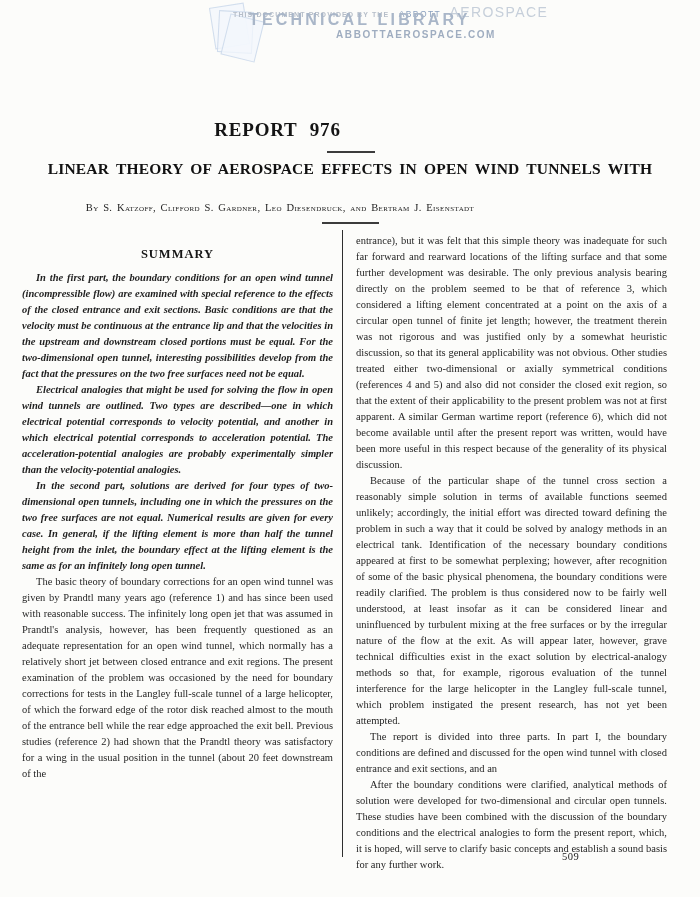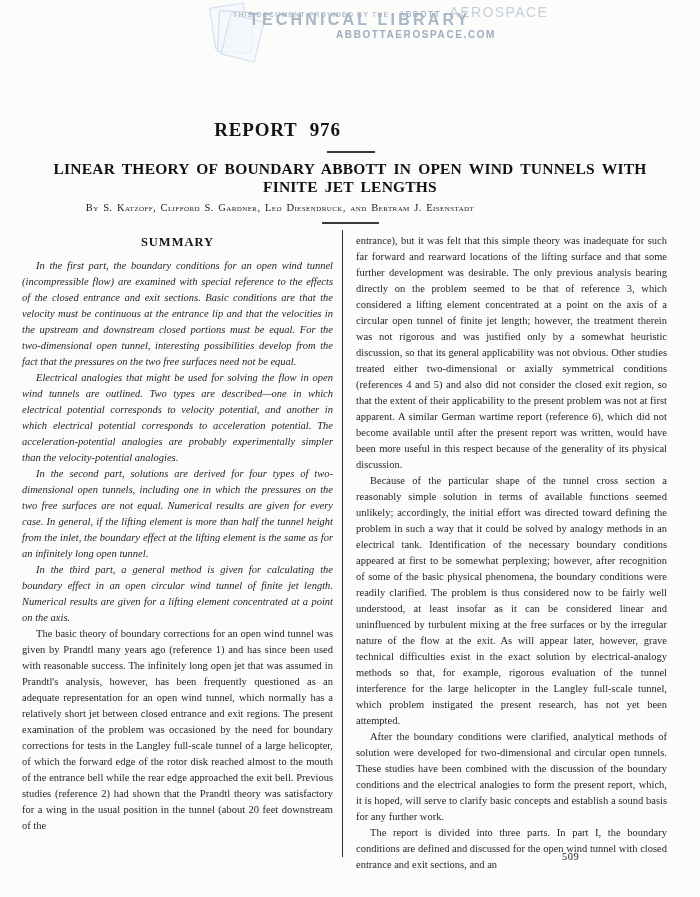--- a/index.html
+++ b/index.html
@@ -47,26 +47,26 @@
   .byline{position:absolute;top:202px;left:0;width:560px;text-align:center;
     font-size:10.5px;font-variant:small-caps;letter-spacing:0.4px;
     word-spacing:1.5px;color:#222;}
 
   
   .col{position:absolute;top:233px;width:311px;}
   .col-left{left:22px;}
   .col-right{left:356px;}
   .col-divider{position:absolute;left:342px;top:230px;width:1px;height:627px;
     background:#2e2e2e;}
-  .col h2{margin:2px 0 8px 0;text-align:center;font-size:12.5px;
+  .col h2{margin:14px 0 8px 0;text-align:center;font-size:12.5px;
     font-weight:bold;letter-spacing:1px;color:#161616;}
   .col h2.intro{margin-top:9px;}
   .col p{margin:0;font-size:10.5px;line-height:16px;text-align:justify;
     text-indent:14px;color:#1f1f1f;}
-  .col p.it{font-style:italic;}
+  .col p.it{font-style:italic;font-weight:bold;}
   .col p.noindent{text-indent:0;}
 
   .page-number{position:absolute;left:562px;top:851px;font-size:10.5px;
     letter-spacing:0.5px;color:#1c1c1c;}
 </style>
 </head>
 <body>
 
 <div class="page">
 
@@ -81,39 +81,37 @@
       <span class="wm-brand1">ABBOTT</span>
       <span class="wm-brand2">AEROSPACE</span>
     </div>
     <div class="wm-title">TECHNICAL LIBRARY</div>
     <div class="wm-site">ABBOTTAEROSPACE.COM</div>
   </div>
 
   <div class="report-number">REPORT 976</div>
   <div class="rule rule-1"></div>
   <h1 class="main-title">
-    <span>LINEAR THEORY OF BOUNDARY ABBOTT IN OPEN WIND TUNNELS WITH</span><br>
-    <span>FINITE JET LENGTHS</span>
+    <span>LINEAR THEORY OF AEROSPACE EFFECTS IN OPEN WIND TUNNELS WITH</span><br>
   </h1>
   <div class="byline">By S. Katzoff, Clifford S. Gardner, Leo Diesendruck, and Bertram J. Eisenstadt</div>
   <div class="rule rule-2"></div>
 
   <div class="col col-left">
     <h2>SUMMARY</h2>
     <p class="it">In the first part, the boundary conditions for an open wind tunnel (incompressible flow) are examined with special reference to the effects of the closed entrance and exit sections.  Basic conditions are that the velocity must be continuous at the entrance lip and that the velocities in the upstream and downstream closed portions must be equal.  For the two-dimensional open tunnel, interesting possibilities develop from the fact that the pressures on the two free surfaces need not be equal.</p>
     <p class="it">Electrical analogies that might be used for solving the flow in open wind tunnels are outlined.  Two types are described—one in which electrical potential corresponds to velocity potential, and another in which electrical potential corresponds to acceleration potential.  The acceleration-potential analogies are probably experimentally simpler than the velocity-potential analogies.</p>
     <p class="it">In the second part, solutions are derived for four types of two-dimensional open tunnels, including one in which the pressures on the two free surfaces are not equal.  Numerical results are given for every case.  In general, if the lifting element is more than half the tunnel height from the inlet, the boundary effect at the lifting element is the same as for an infinitely long open tunnel.</p>
-    <p class="it">In the third part, a general method is given for calculating the boundary effect in an open circular wind tunnel of finite jet length.  Numerical results are given for a lifting element concentrated at a point on the axis.</p>
     <p>The basic theory of boundary corrections for an open wind tunnel was given by Prandtl many years ago (reference 1) and has since been used with reasonable success.  The infinitely long open jet that was assumed in Prandtl's analysis, however, has been frequently questioned as an adequate representation for an open wind tunnel, which normally has a relatively short jet between closed entrance and exit regions.  The present examination of the problem was occasioned by the need for boundary corrections for tests in the Langley full-scale tunnel of a large helicopter, of which the forward edge of the rotor disk reached almost to the mouth of the entrance bell while the rear edge approached the exit bell.  Previous studies (reference 2) had shown that the Prandtl theory was satisfactory for a wing in the usual position in the tunnel (about 20 feet downstream of the</p>
   </div>
 
   <div class="col-divider"></div>
 
   <div class="col col-right">
     <p class="noindent">entrance), but it was felt that this simple theory was inadequate for such far forward and rearward locations of the lifting surface and that some further development was desirable.  The only previous analysis bearing directly on the problem seemed to be that of reference 3, which considered a lifting element concentrated at a point on the axis of a circular open tunnel of finite jet length; however, the treatment therein was not rigorous and was justified only by a somewhat heuristic discussion, so that its general applicability was not obvious.  Other studies treated either two-dimensional or axially symmetrical conditions (references 4 and 5) and also did not consider the closed exit region, so that the extent of their applicability to the present problem was not at first apparent.  A similar German wartime report (reference 6), which did not become available until after the present report was written, would have been more useful in this respect because of the generality of its physical discussion.</p>
     <p>Because of the particular shape of the tunnel cross section a reasonably simple solution in terms of available functions seemed unlikely; accordingly, the initial effort was directed toward defining the problem in such a way that it could be solved by analogy methods in an electrical tank.  Identification of the necessary boundary conditions appeared at first to be somewhat perplexing; however, after recognition of some of the basic physical phenomena, the boundary conditions were readily clarified.  The problem is thus considered now to be fairly well understood, at least insofar as it can be considered linear and uninfluenced by turbulent mixing at the free surfaces or by the irregular nature of the flow at the exit.  As will appear later, however, grave technical difficulties exist in the exact solution by electrical-analogy methods so that, for example, rigorous evaluation of the tunnel interference for the large helicopter in the Langley full-scale tunnel, which problem instigated the present research, has not yet been attempted.</p>
+    <p>The report is divided into three parts.  In part I, the boundary conditions are defined and discussed for the open wind tunnel with closed entrance and exit sections, and an</p>
     <p>After the boundary conditions were clarified, analytical methods of solution were developed for two-dimensional and circular open tunnels.  These studies have been combined with the discussion of the boundary conditions and the electrical analogies to form the present report, which, it is hoped, will serve to clarify basic concepts and establish a sound basis for any further work.</p>
-    <p>The report is divided into three parts.  In part I, the boundary conditions are defined and discussed for the open wind tunnel with closed entrance and exit sections, and an</p>
   </div>
 
   <div class="page-number">509</div>
 
 </div>
 
 </body></html>

